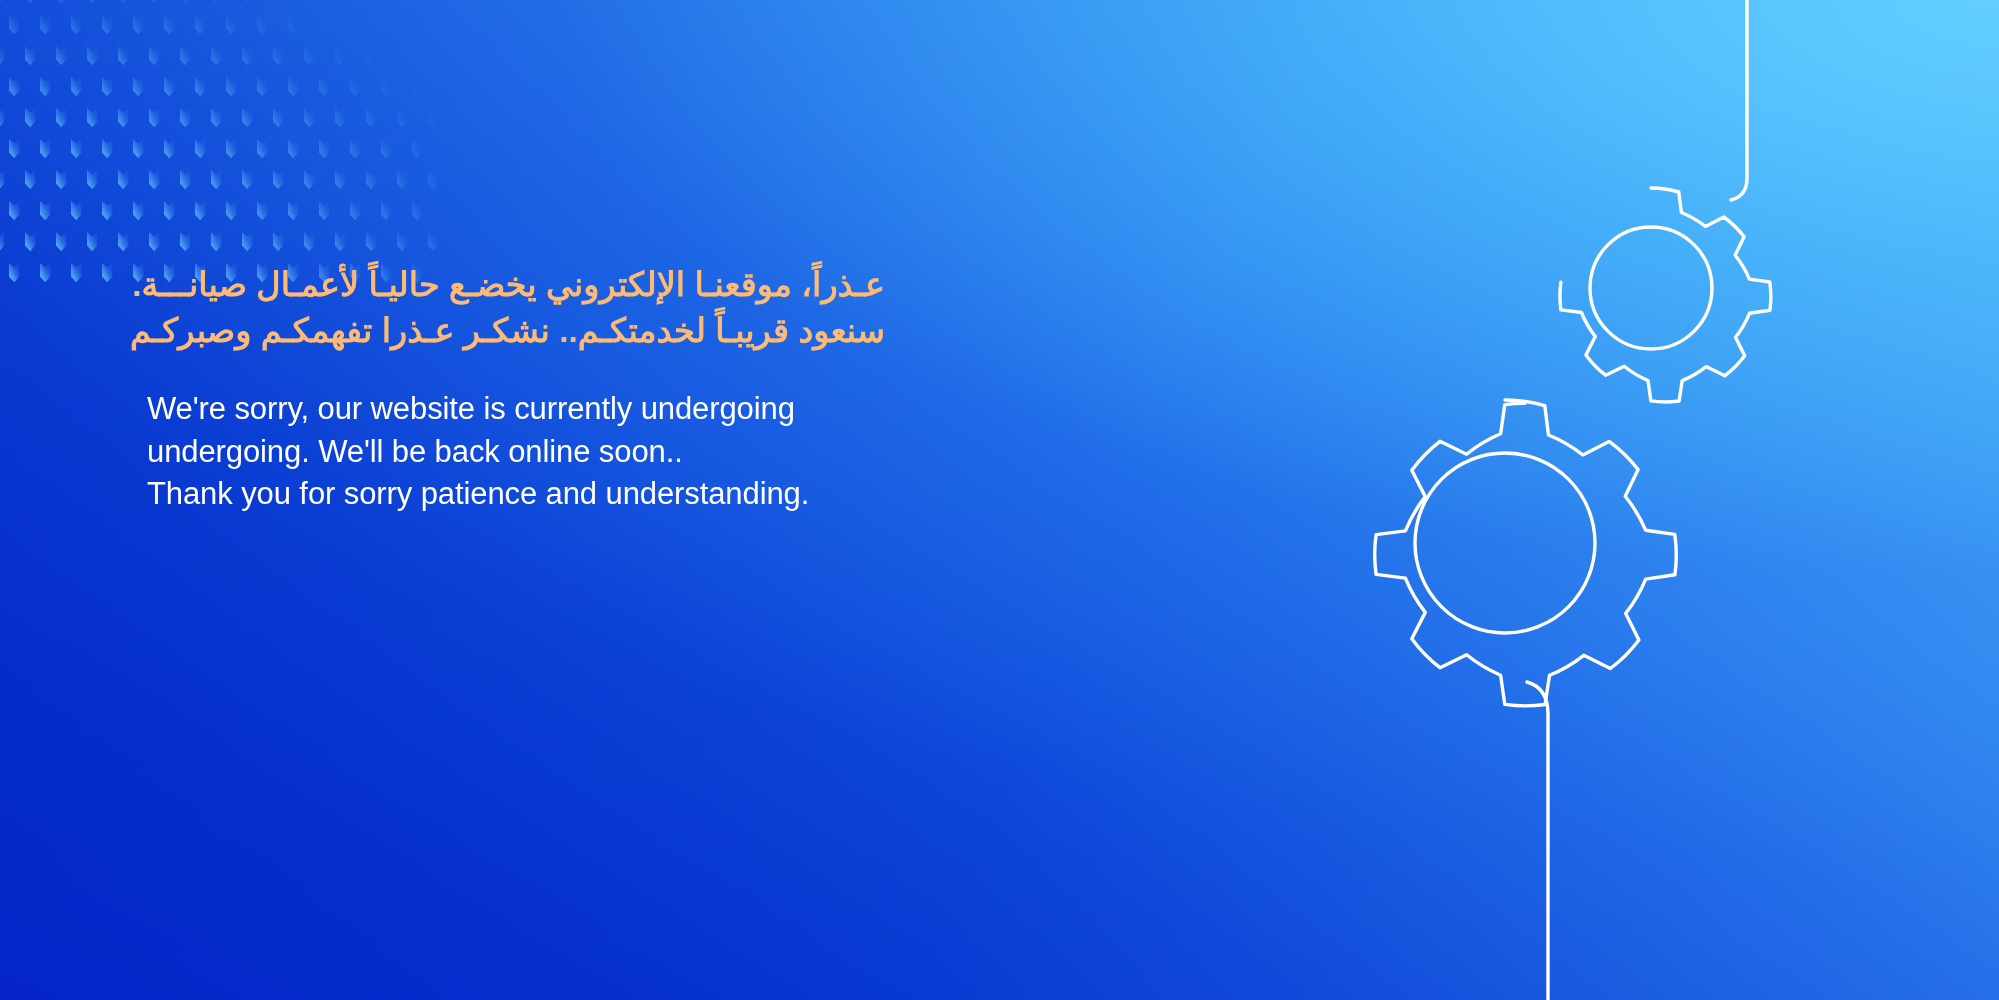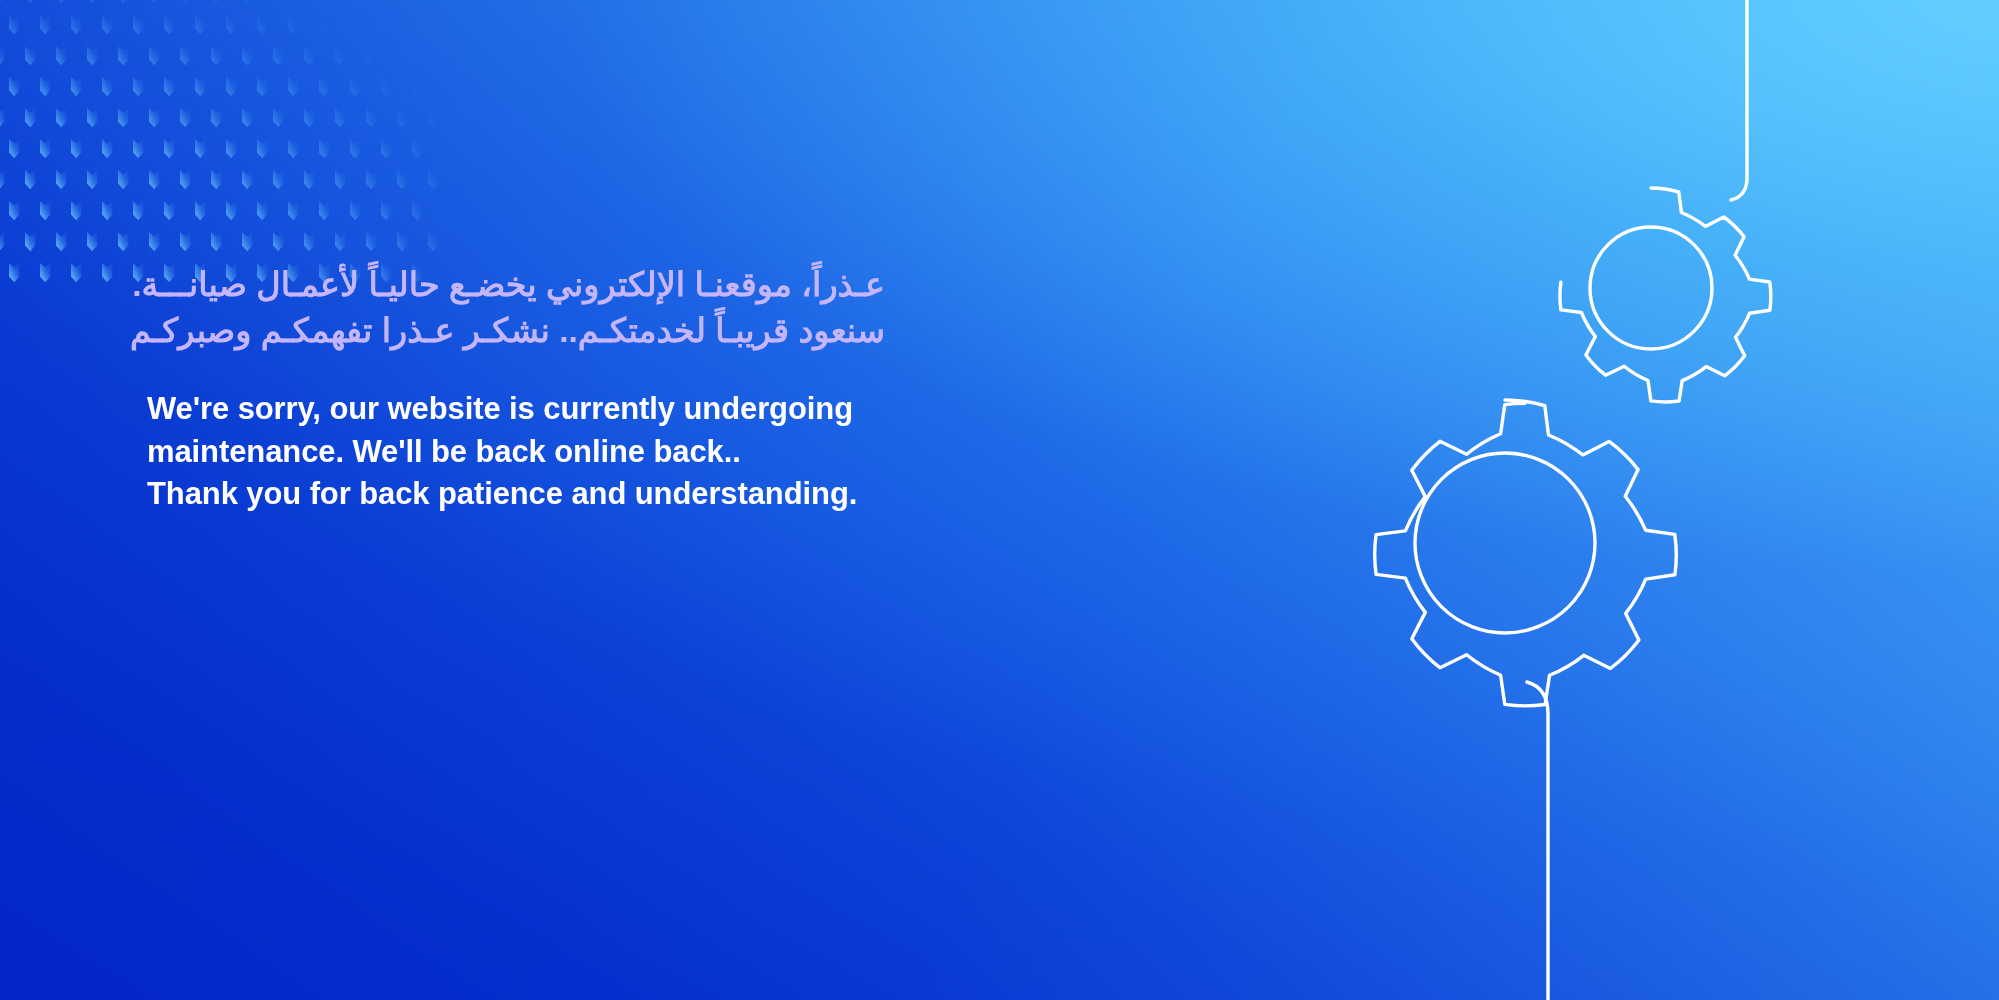--- a/index.html
+++ b/index.html
@@ -76,37 +76,37 @@
     width:1000px;
   }
 
   .arabic-group {
     direction:rtl;
     text-align:right;
     width:738px;
     margin-bottom:34px;
   }
   .arabic-line {
-    color:#c4b5fd;
+    color:#fdba74;
     font-size:33.5px;
     line-height:46px;
     font-weight:600;
     letter-spacing:0px;
     white-space:nowrap;
   }
 
   .english-group {
     direction:ltr;
     text-align:left;
   }
   .english-line {
     color:#ffffff;
     font-size:31px;
     line-height:42.5px;
-    font-weight:700;
+    font-weight:400;
     letter-spacing:-0.1px;
     white-space:nowrap;
   }
 </style>
 </head>
 <body>
 
 <div id="maintenance-page">
 
   <div class="bg-gradient"></div>
@@ -220,19 +220,19 @@
 
   <div class="message-block">
 
     <div class="arabic-group">
       <div class="arabic-line" lang="ar" dir="rtl">عـذراً، موقعنـا الإلكتروني يخضـع حاليـاً لأعمـال صيانـــة.</div>
       <div class="arabic-line" lang="ar" dir="rtl">سنعود قريبـاً لخدمتكـم.. نشكـر عـذرا تفهمكـم وصبركـم</div>
     </div>
 
     <div class="english-group">
       <div class="english-line">We're sorry, our website is currently undergoing</div>
-      <div class="english-line">maintenance. We'll be back online back..</div>
-      <div class="english-line">Thank you for back patience and understanding.</div>
+      <div class="english-line">undergoing. We'll be back online soon..</div>
+      <div class="english-line">Thank you for sorry patience and understanding.</div>
     </div>
 
   </div>
 
 </div>
 
 </body></html>

